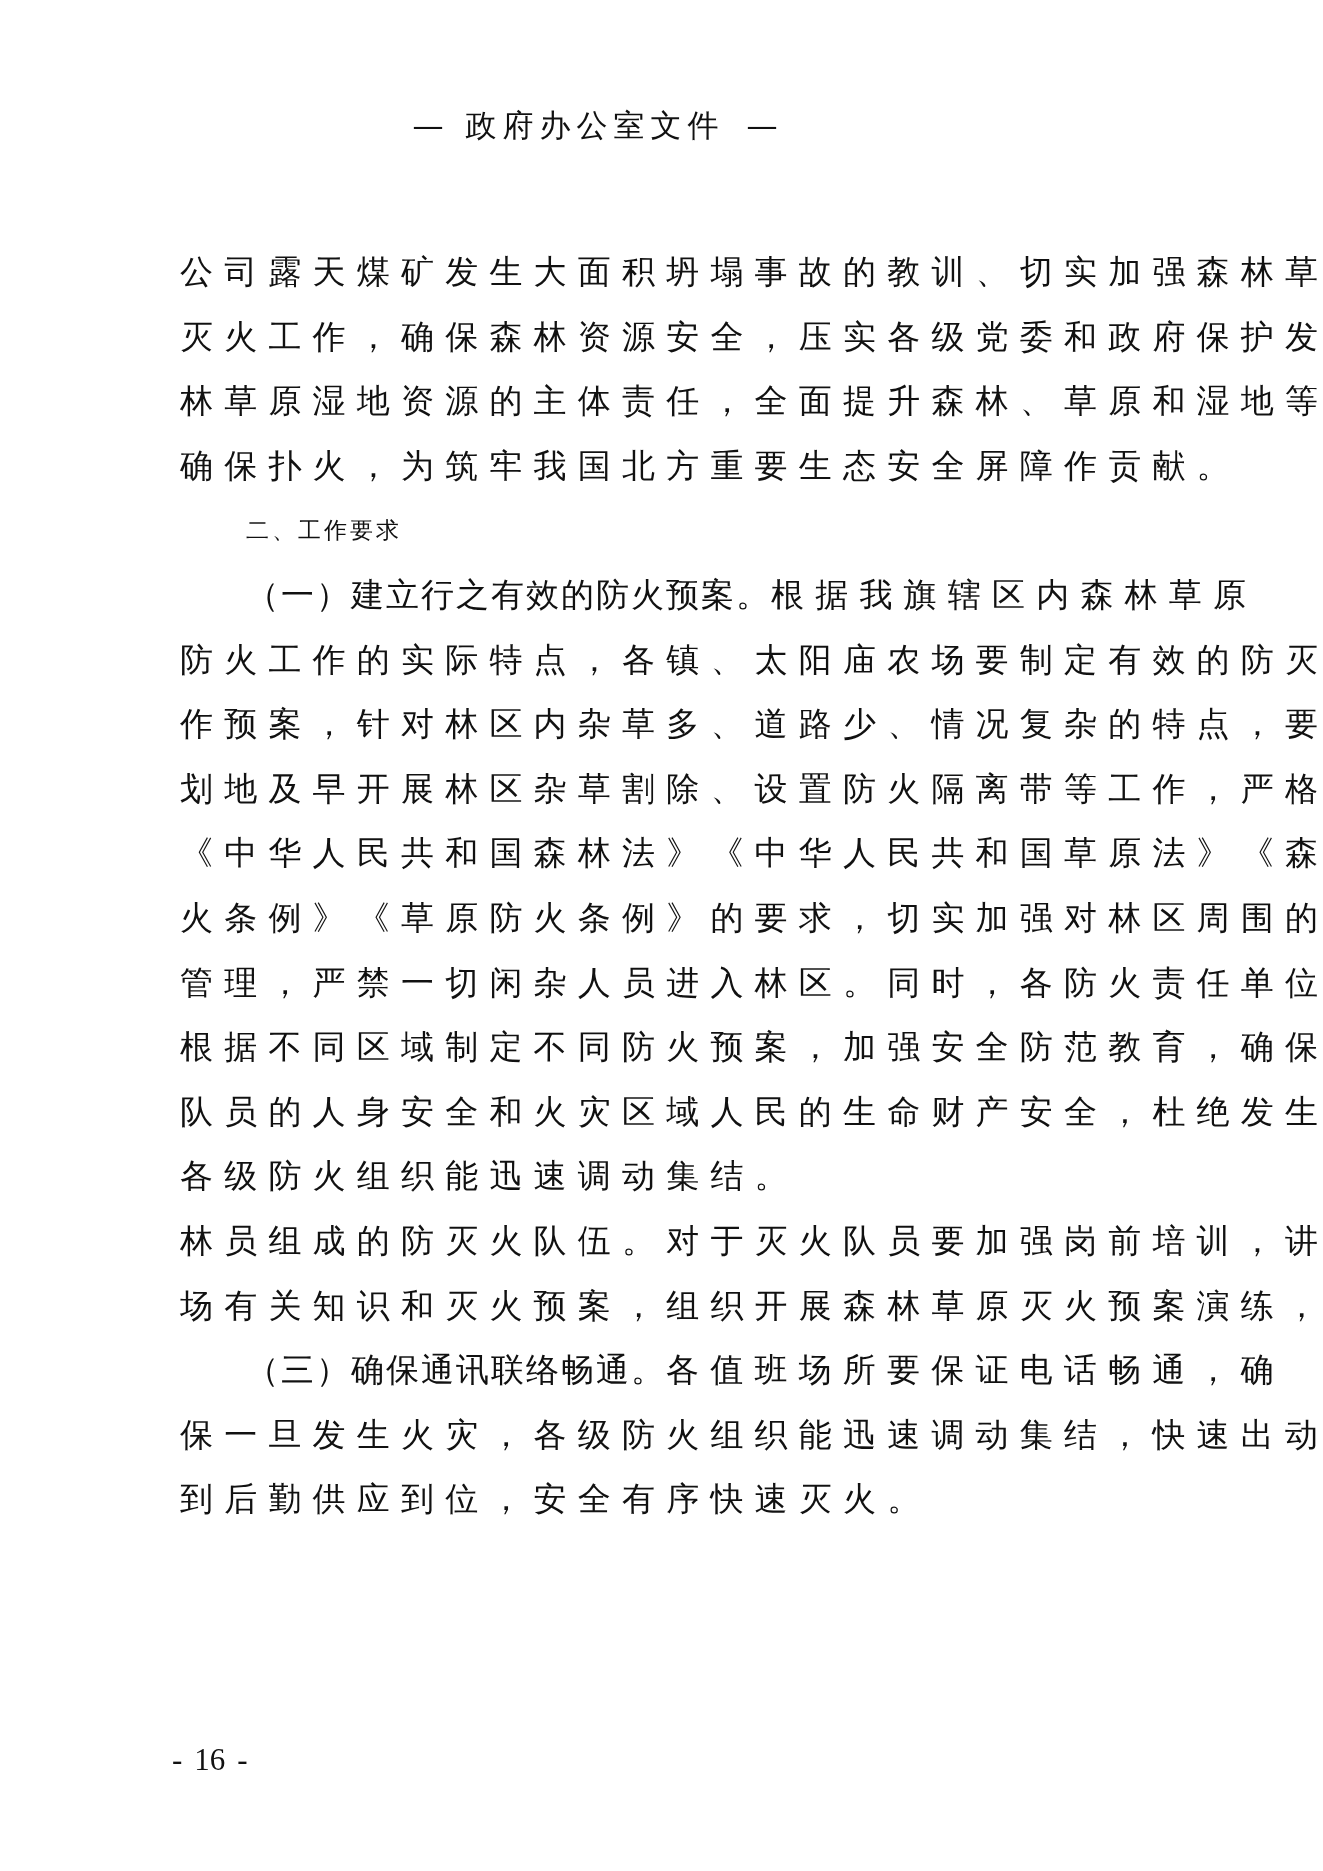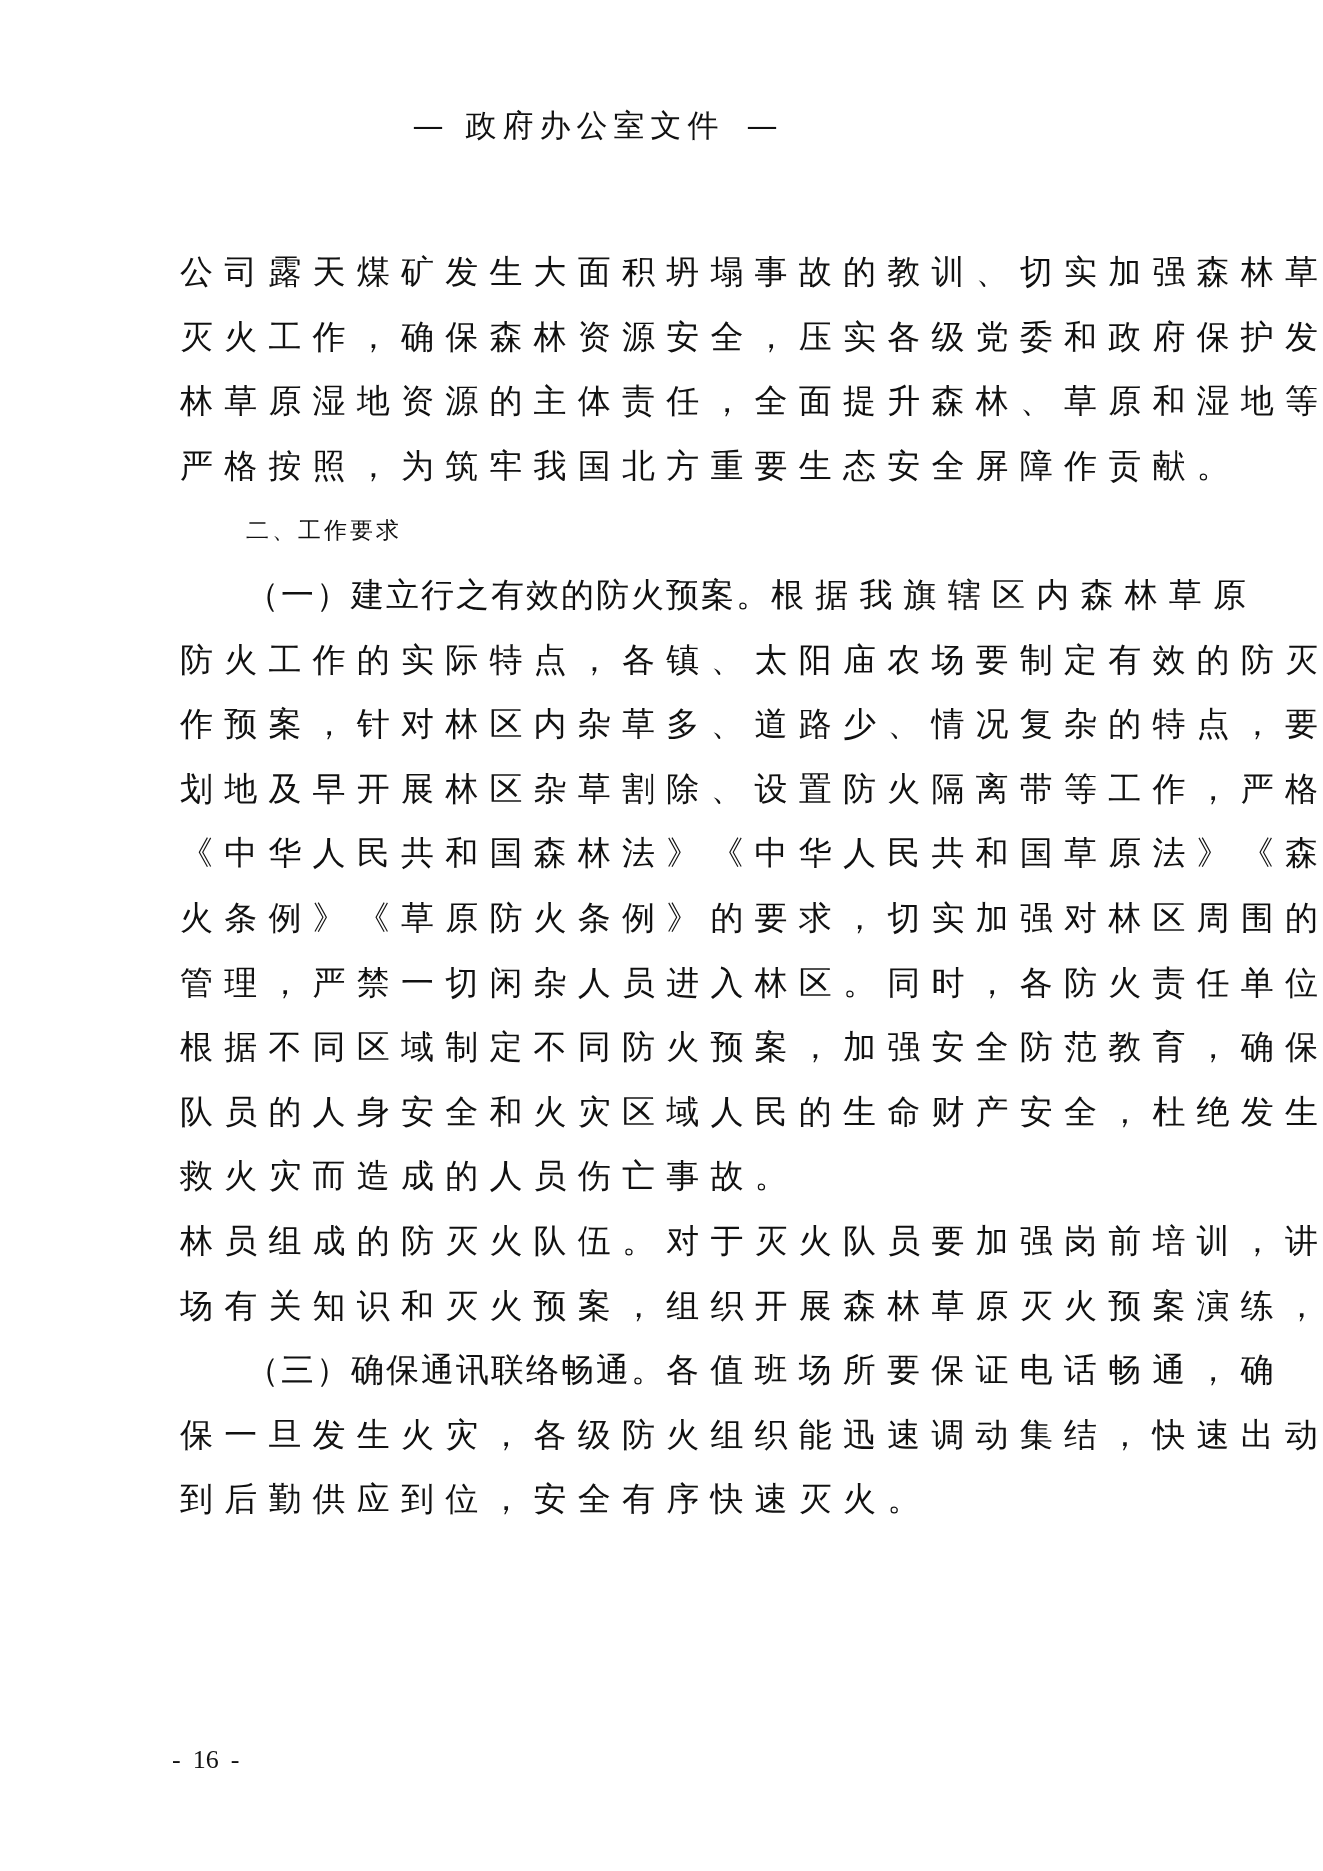--- a/index.html
+++ b/index.html
@@ -68,59 +68,59 @@
     .lead {
       font-family: "DejaVu Sans", "Liberation Sans", sans-serif;
       font-weight: normal;
       letter-spacing: 2px;
     }
     .page-number {
       position: absolute;
       top: 1740px;
       left: 172px;
       font-family: "Liberation Serif", "DejaVu Serif", serif;
-      font-size: 26px;
+      font-size: 31px;
       line-height: 40px;
       color: #111;
     }
     .page-number .pdash {
       margin: 0 12px;
     }
   </style>
 </head>
 <body>
 
 <div class="page-header">
   <span class="dash">—</span><span>政府办公室文件</span><span class="dash">—</span>
 </div>
 
 <div class="body-text">
 
   <div class="para">
     <span class="line">公司露天煤矿发生大面积坍塌事故的教训、切实加强森林草原防</span>
     <span class="line">灭火工作，确保森林资源安全，压实各级党委和政府保护发展森</span>
     <span class="line">林草原湿地资源的主体责任，全面提升森林、草原和湿地等生态</span>
-    <span class="line last">严格按照，为筑牢我国北方重要生态安全屏障作贡献。</span>
+    <span class="line last">确保扑火，为筑牢我国北方重要生态安全屏障作贡献。</span>
   </div>
 
   <div class="para">
     <span class="line last indent heading-line">二、工作要求</span>
   </div>
 
   <div class="para">
     <span class="line indent"><span class="lead">（一）建立行之有效的防火预案。</span><span>根据我旗辖区内森林草原</span></span>
     <span class="line">防火工作的实际特点，各镇、太阳庙农场要制定有效的防灭火工</span>
     <span class="line">作预案，针对林区内杂草多、道路少、情况复杂的特点，要有计</span>
     <span class="line">划地及早开展林区杂草割除、设置防火隔离带等工作，严格按照</span>
     <span class="line">《中华人民共和国森林法》《中华人民共和国草原法》《森林防</span>
     <span class="line">火条例》《草原防火条例》的要求，切实加强对林区周围的火源</span>
     <span class="line">管理，严禁一切闲杂人员进入林区。同时，各防火责任单位也要</span>
     <span class="line">根据不同区域制定不同防火预案，加强安全防范教育，确保扑火</span>
     <span class="line">队员的人身安全和火灾区域人民的生命财产安全，杜绝发生因扑</span>
-    <span class="line last">救火灾而造成的人员伤亡事故。</span>
+    <span class="line last">各级防火组织能迅速调动集结。</span>
   </div>
 
   <div class="para">
     <span class="line">林员组成的防灭火队伍。对于灭火队员要加强岗前培训，讲解火</span>
     <span class="line">场有关知识和灭火预案，组织开展森林草原灭火预案演练，使每</span>
   </div>
 
   <div class="para">
     <span class="line indent"><span class="lead">（三）确保通讯联络畅通。</span><span>各值班场所要保证电话畅通，确</span></span>
     <span class="line">保一旦发生火灾，各级防火组织能迅速调动集结，快速出动，做</span>

